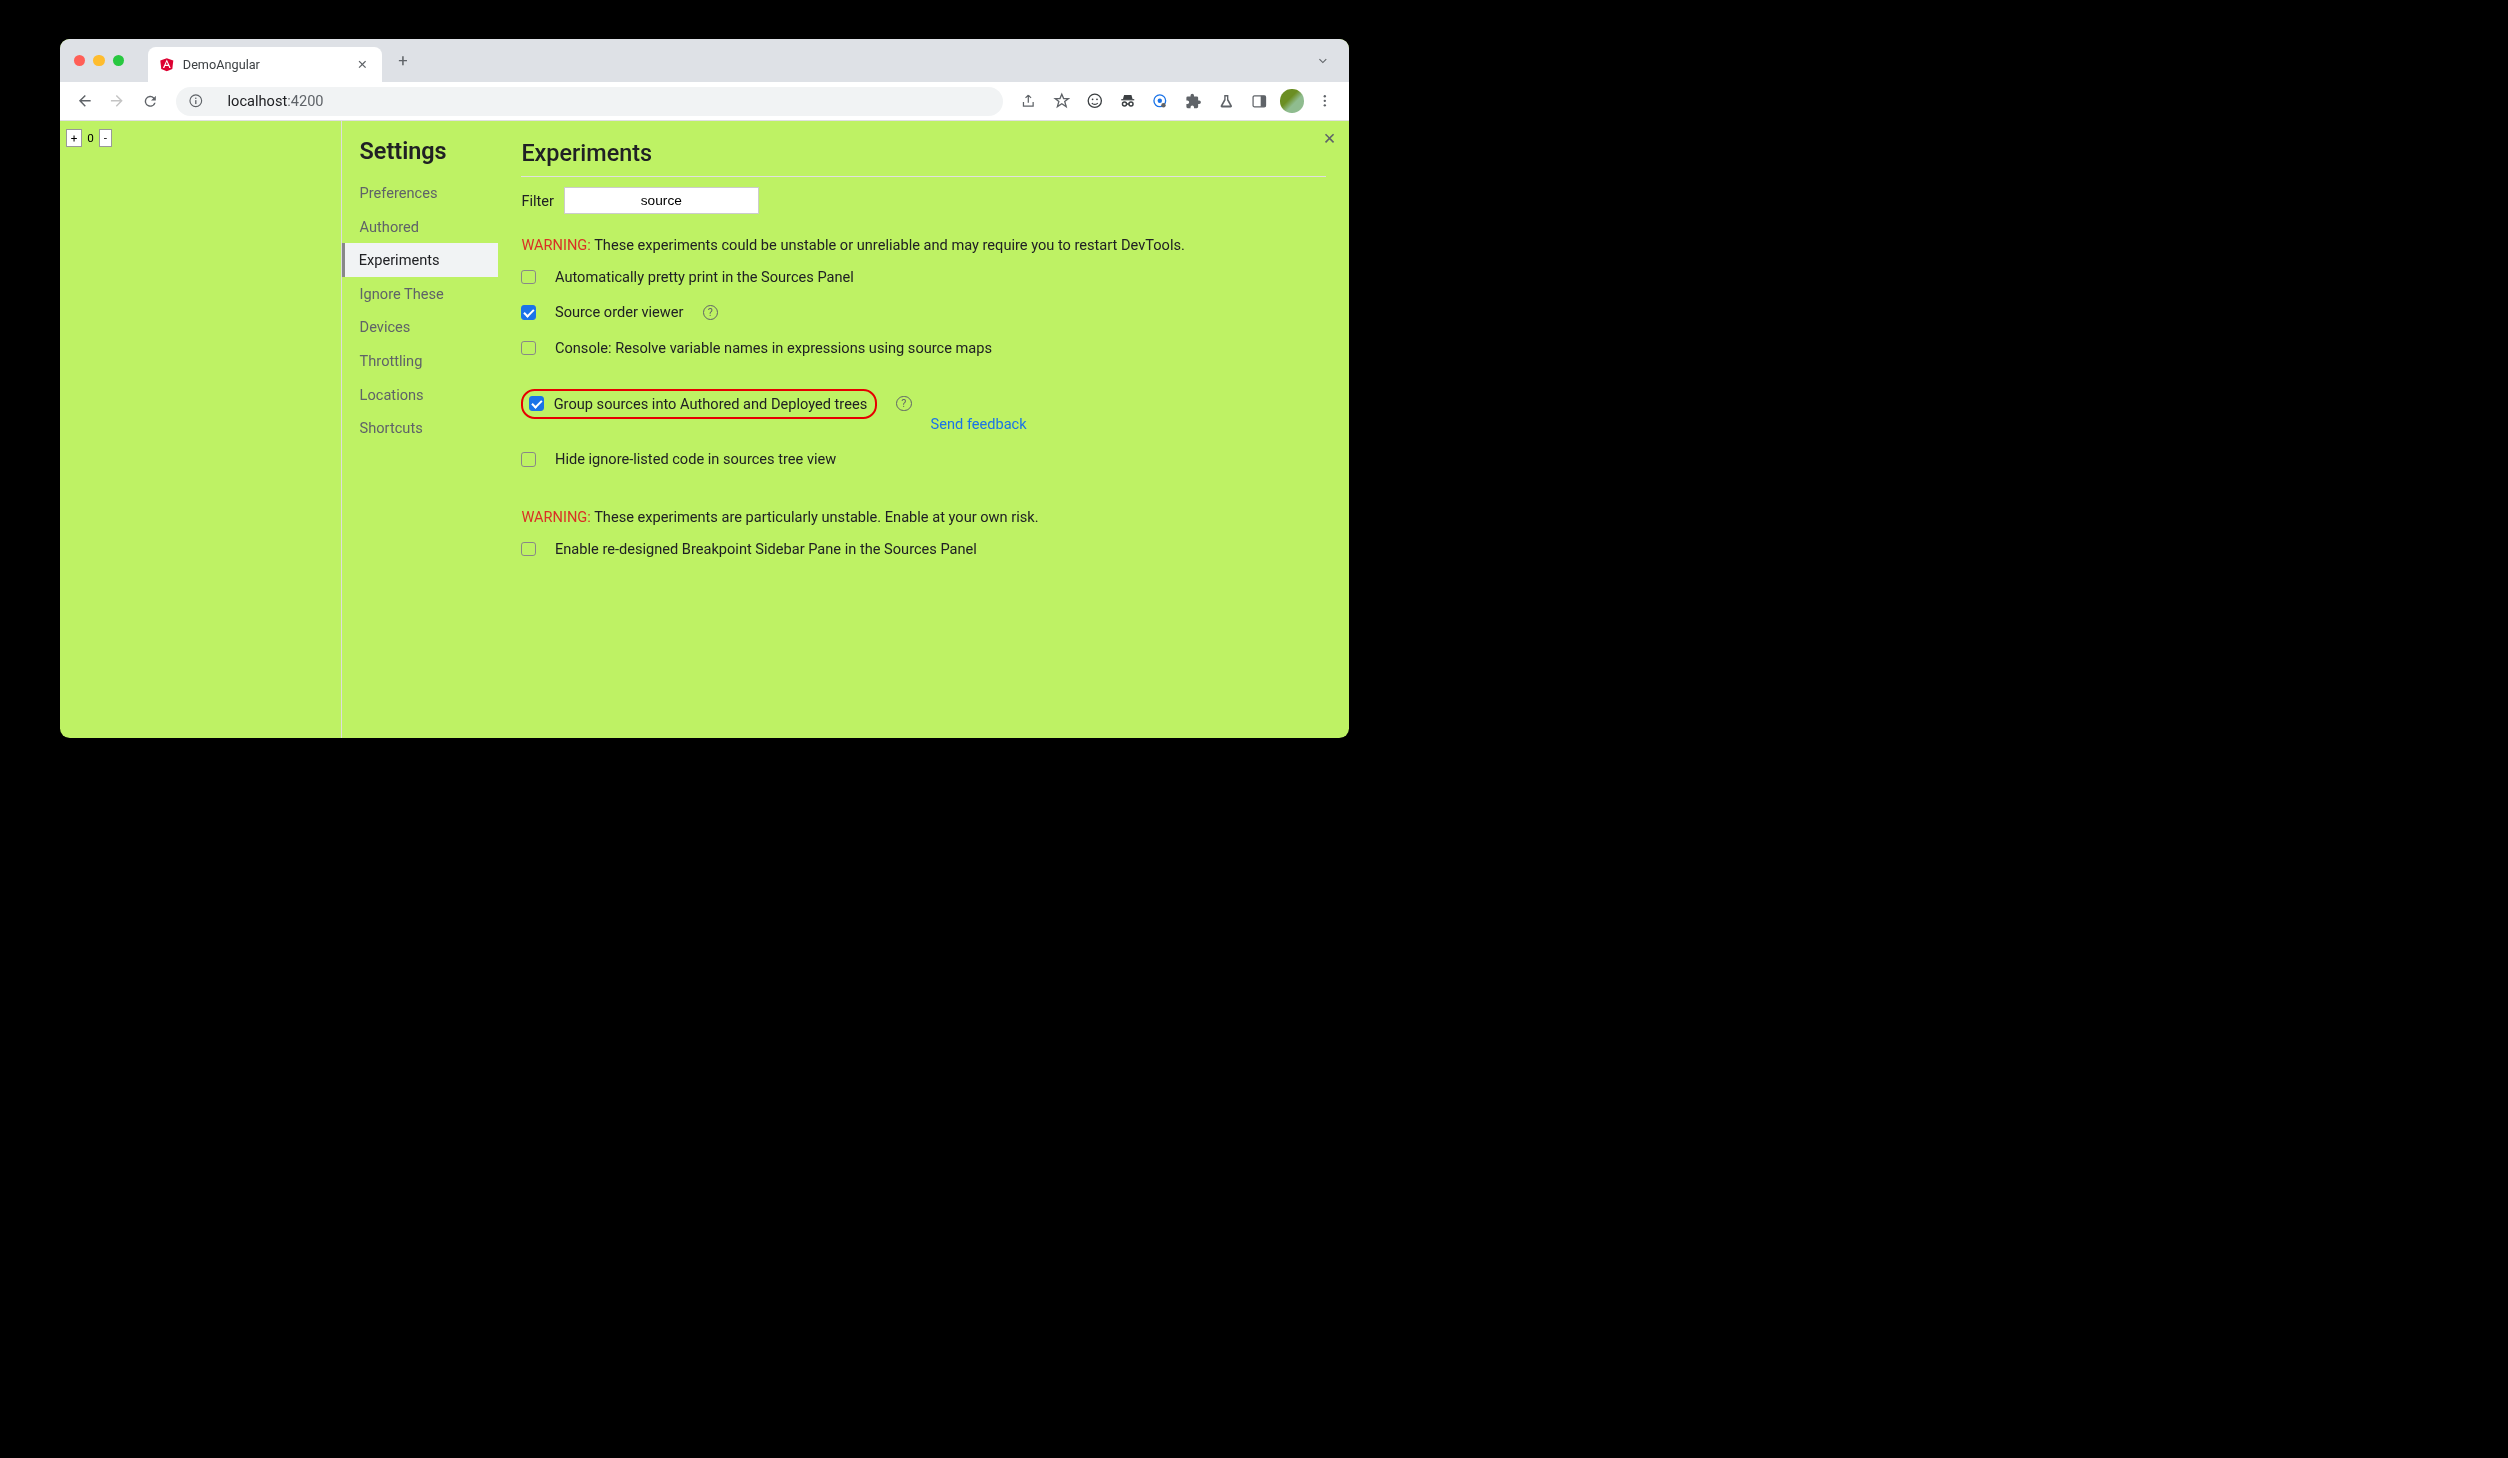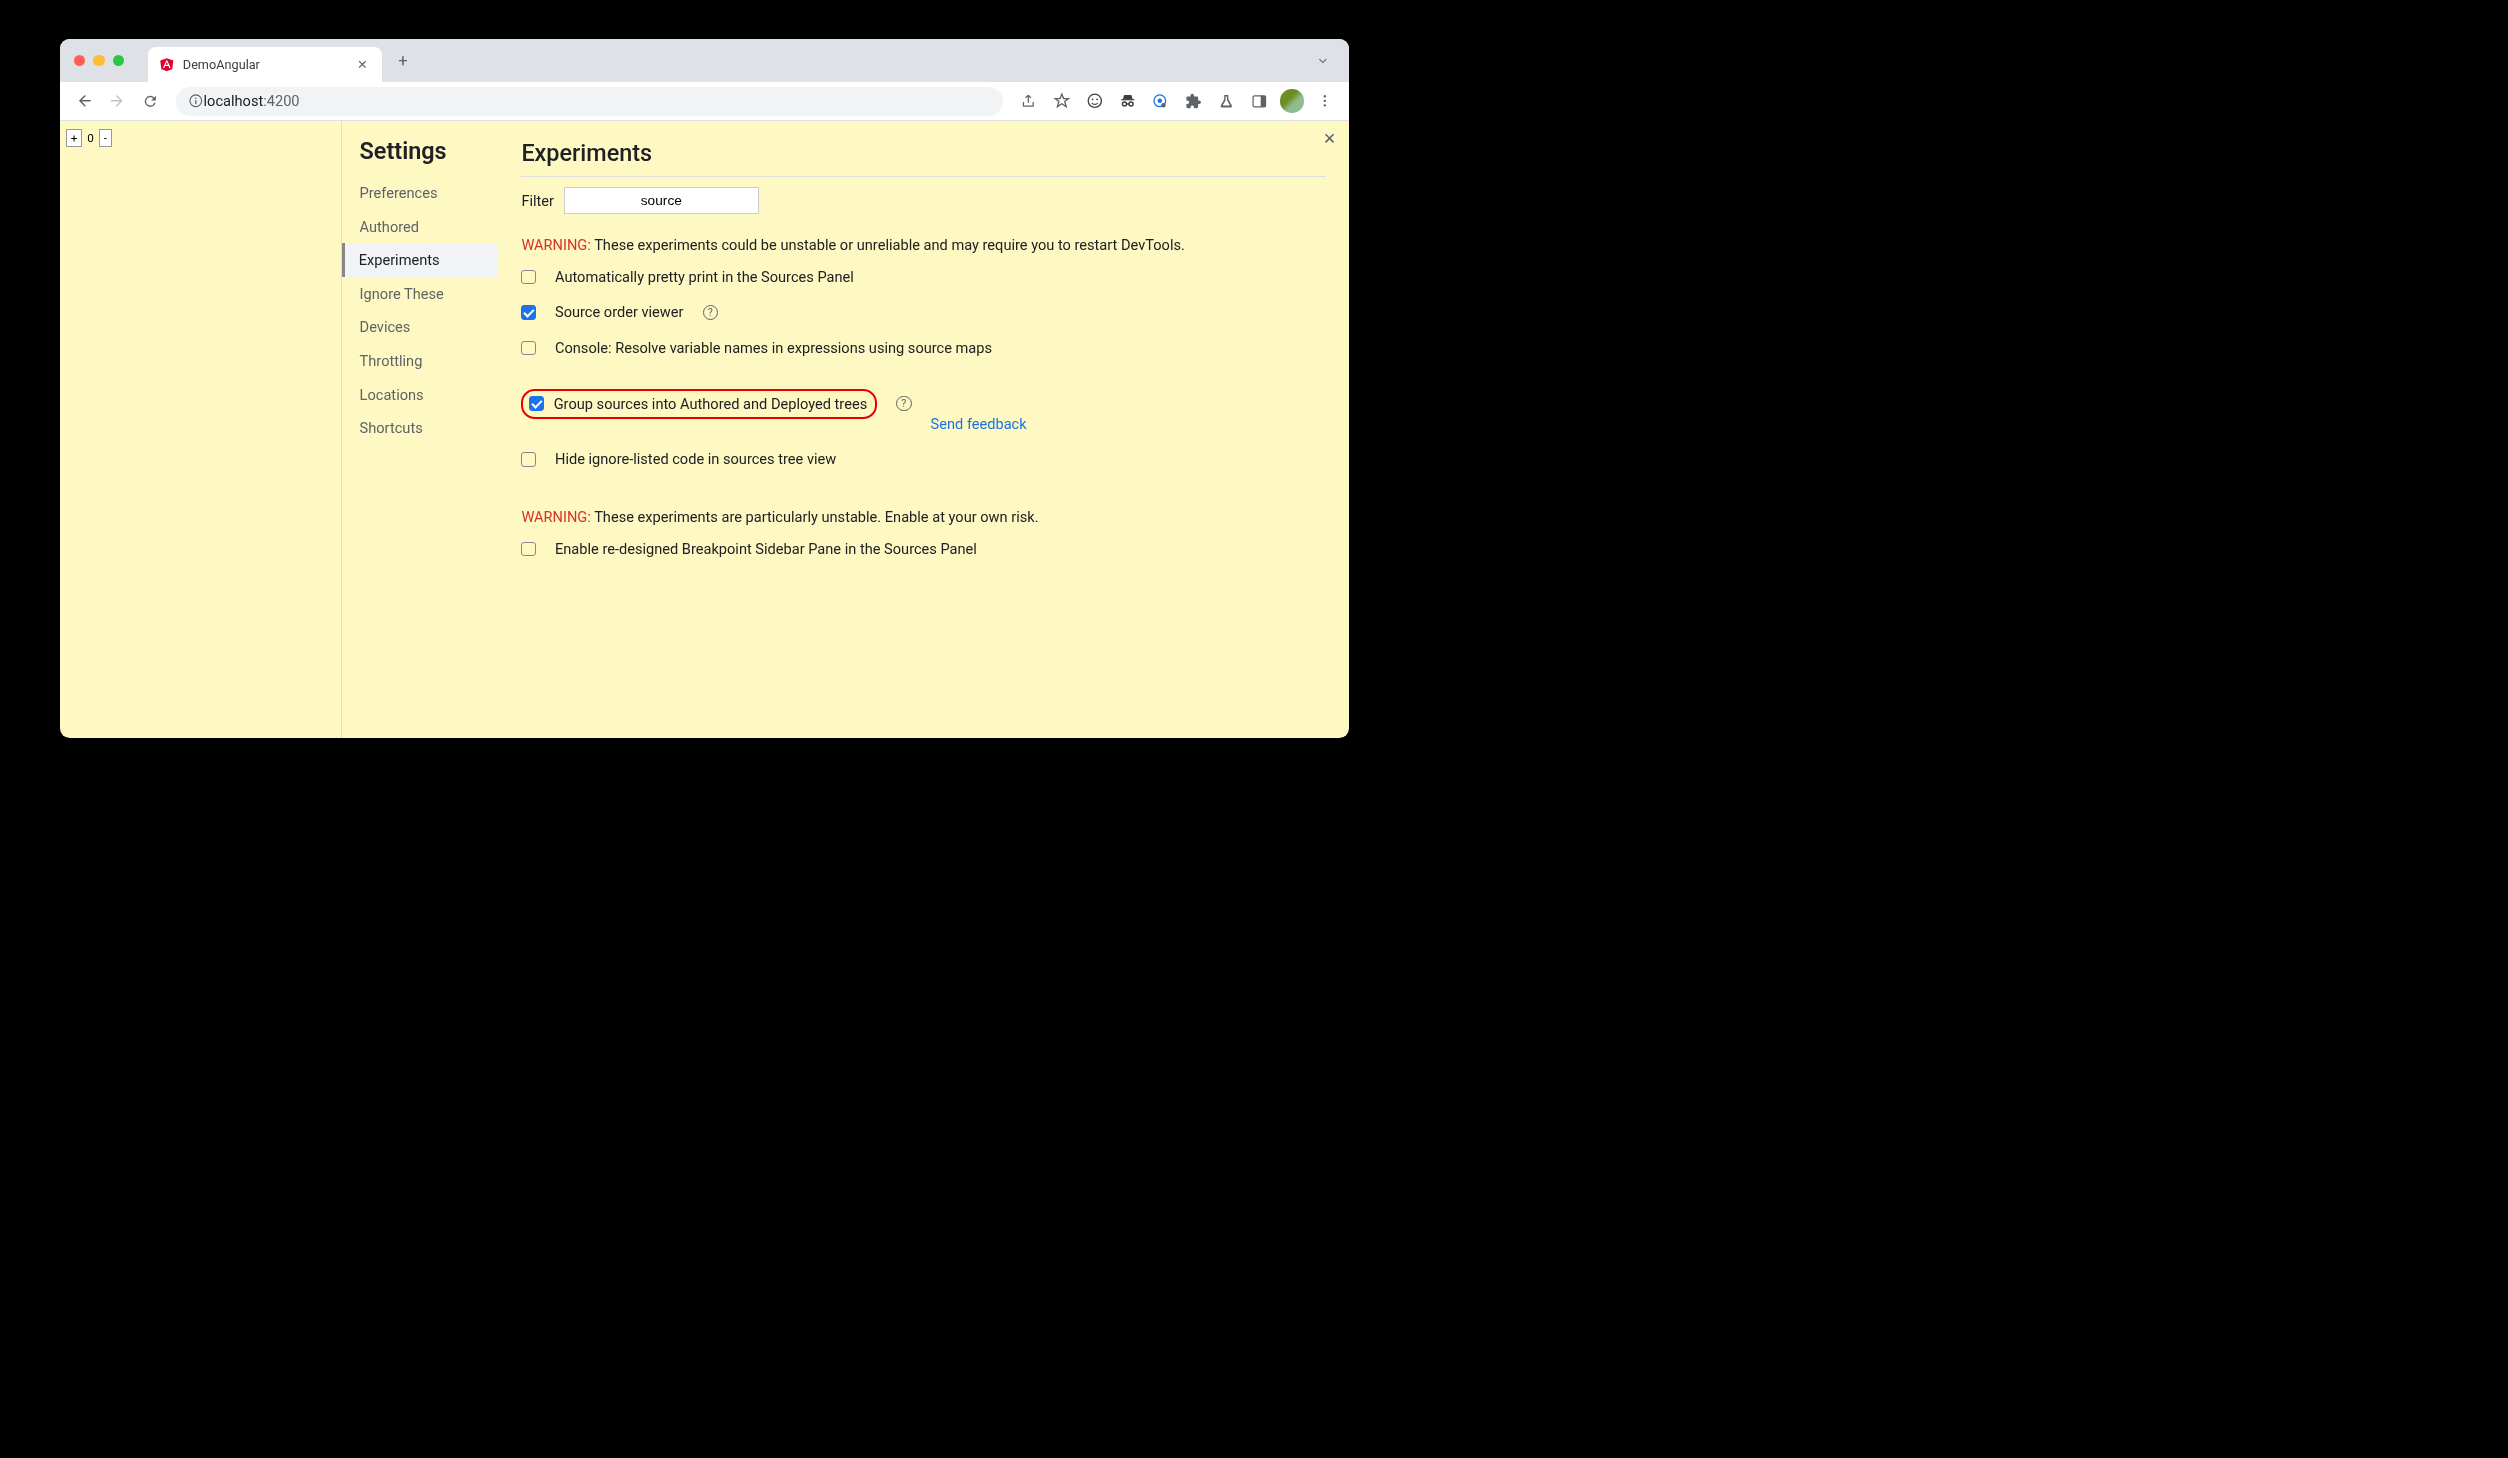--- a/index.html
+++ b/index.html
@@ -9,21 +9,21 @@
     width: 1409px;
     height: 820px;
     position: relative;
   }
   .browser-window {
     position: absolute;
     left: 60px;
     top: 39px;
     width: 1289px;
     height: 699px;
-    background: #fef9c3;
+    background: #bef264;
     border-radius: 9.8px;
     box-shadow: 0 19.5px 59px rgba(0,0,0,0.5);
     overflow: hidden;
     display: flex;
     flex-direction: column;
   }
   .tab-bar {
     height: 43px;
     background: #dee1e6;
     display: flex;
@@ -115,21 +115,21 @@
   .nav-btn.disabled { color: #c4c4c4; }
   .omnibox {
     flex: 1;
     height: 29px;
     background: #f1f3f4;
     border-radius: 14.6px;
     display: flex;
     align-items: center;
     padding: 0 11.7px;
     margin: 0 7.8px;
-    gap: 0;
+    gap: 24px;
   }
   .omnibox-icon {
     color: #5f6368;
     display: flex;
     align-items: center;
   }
   .omnibox-text {
     font-size: 14.6px;
     color: #202124;
   }

